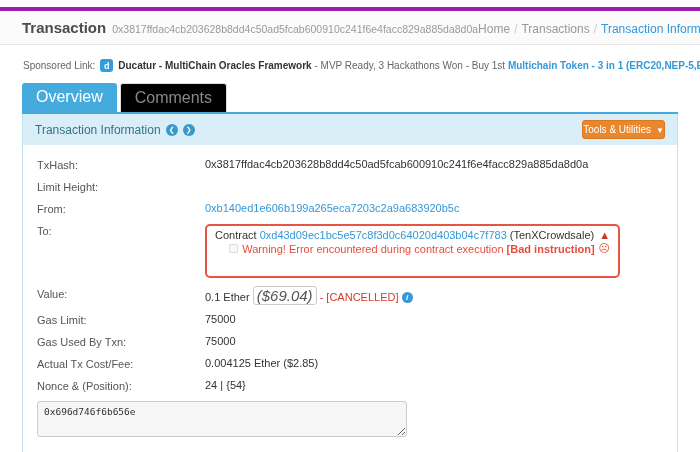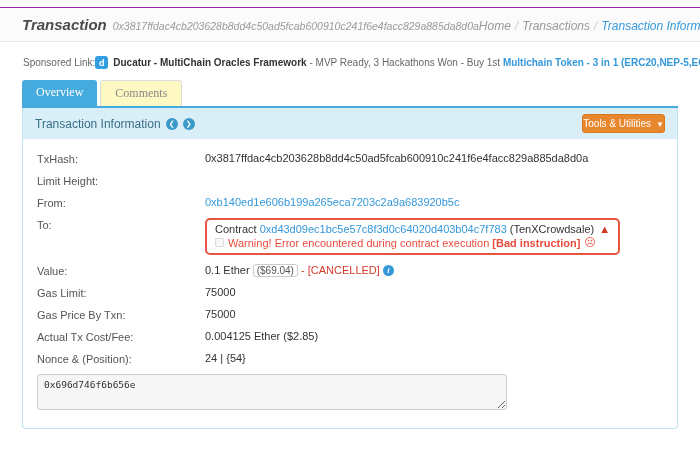--- a/index.html
+++ b/index.html
@@ -6,84 +6,84 @@
   html,body { margin:0; padding:0; }
   body {
     width:700px; height:452px; overflow:hidden;
     background:#ffffff; color:#333;
     font-family:"Liberation Sans", sans-serif; font-size:11px;
   }
   a { color:#3498db; text-decoration:none; cursor:pointer; }
 
   .top-strip { height:7px; background:#fff; }
   .page-header {
-    background:#fbfbfb; border-top:1px solid #a21caf; border-bottom:1px solid #e7e7e7;
-    padding:8px 22px; display:flex; align-items:baseline; justify-content:space-between;font-style:italic;
+    background:#fbfbfb; border-top:4px solid #a21caf; border-bottom:1px solid #e7e7e7;
+    padding:8px 22px; display:flex; align-items:baseline; justify-content:space-between;
   }
   .page-title { font-size:15px; font-weight:bold; color:#4c4c4c; }
   .page-title-hash { font-size:10.5px; font-weight:normal; color:#9a9a9a; margin-left:6px; }
   .breadcrumb { font-size:12px; color:#999; white-space:nowrap; }
   .breadcrumb .sep { color:#ccc; margin:0 4px; }
   .breadcrumb .current { color:#3498db; }
 
   .content { padding:0 22px; }
 
   .sponsored { padding:14px 1px 11px; font-size:10px; color:#666; display:flex; align-items:center; flex-wrap:nowrap; white-space:nowrap; }
-  .sponsored .lbl { }
+  .sponsored .lbl { margin-right:5px; }
   .sponsor-icon {
     width:13px; height:13px; background:#2f9de0; border-radius:3px; color:#fff;
     font-weight:bold; font-size:9px; display:inline-flex; align-items:center; justify-content:center;
     margin-right:5px; flex:none;
   }
   .sponsor-bold { font-weight:bold; color:#333; }
   .sponsor-link { color:#3498db; font-weight:bold; }
 
   .tabs { display:flex; gap:3px; border-bottom:2px solid #45aadd; }
   .tab {
-    font-size:12px; padding:5px 14px; border-radius:3px 3px 0 0; cursor:pointer;font-family:Liberation Serif, serif;
+    font-size:16px; padding:5px 14px; border-radius:3px 3px 0 0; cursor:pointer;
   }
   .tab.active { background:#45aadd; color:#fff; }
-  .tab.inactive { background:#fef9c3; color:#888; border:1px solid #ddd; border-bottom:none; }
+  .tab.inactive { background:#000000; color:#888; border:1px solid #ddd; border-bottom:none; }
 
   .panel { border:1px solid #bfe3f0; border-top:none; border-radius:0 0 4px 4px; }
   .panel-header { background:#daeef7; padding:6px 12px; display:flex; align-items:center; }
   .panel-title { color:#38708a; font-size:12px; }
   .nav-circle {
     width:12px; height:12px; border-radius:50%; background:#3a99c9; color:#fff;
     font-size:7px; line-height:12px; text-align:center; display:inline-block; margin-left:5px; cursor:pointer;
   }
   .tools-btn {
     margin-left:auto; background:#e9872e; border:1px solid #d9781f; color:#fff;
     font-size:10px; padding:3px 0; border-radius:3px; cursor:pointer;
     font-family:"Liberation Sans", sans-serif;
   }
   .tools-btn .caret { font-size:8px; margin-left:5px; }
 
   .panel-body { padding:8px 14px 12px; }
   .row { display:flex; align-items:flex-start; padding:4.5px 0; }
   .row-label { width:168px; flex:none; color:#555; padding-top:1px; }
   .row-value { color:#333; }
 
-  .to-box { border:2px solid #e55541; border-radius:5px; padding:3px 8px 4px; display:inline-block; }
-  .to-line2 { margin-top:2px; color:#e74c3c; display:flex; align-items:center; }
+  .to-box { border:2px solid #e55541; border-radius:5px; padding:3px 8px 21px; display:inline-block; }
+  .to-line2 { margin-top:2px; color:#e74c3c; display:flex; align-items:center;justify-content:flex-end; }
   .err-chip { width:9px; height:9px; border:1px solid #ddd; background:#f7f7f7; display:inline-block; margin-right:4px; border-radius:1px; }
   .red-bold { font-weight:bold; color:#e74c3c; }
   .warn-tri { color:#cf3721; font-size:11px; margin-left:5px; line-height:1; }
   .sad-face { color:#e74c3c; margin-left:4px; font-size:11px; line-height:1; }
 
-  .badge-usd { border:1px solid #ccc; border-radius:3px; padding:0 3px; color:#555; font-size:10px; background:#fff; }
+  .badge-usd { border:1px solid #ccc; border-radius:3px; padding:0 3px; color:#555; font-size:15px; background:#fff;font-style:italic; }
   .cancelled { color:#d43b2a; }
   .info-icon {
     display:inline-block; width:11px; height:11px; border-radius:50%; background:#3498db;
     color:#fff; font-size:8px; text-align:center; line-height:11px; font-weight:bold; font-style:italic;
     vertical-align:middle; margin-left:3px;
   }
 
   .input-data-area {
-    width:470px; height:36px; background:#f6f6f6; border:1px solid #ccc; border-radius:3px;
+    width:370px; height:36px; background:#f6f6f6; border:1px solid #ccc; border-radius:3px;
     font-family:"DejaVu Sans Mono", monospace; font-size:9.5px; color:#333; padding:4px 6px;
     resize:vertical;
   }
 </style>
 </head>
 <body>
 
 <div class="top-strip"></div>
 
 <div class="page-header">
@@ -159,21 +159,21 @@
           <span class="badge-usd">($69.04)</span><span class="cancelled" style="white-space:pre"> - </span><span class="cancelled">[CANCELLED]</span><span class="info-icon">i</span>
         </div>
       </div>
 
       <div class="row">
         <div class="row-label">Gas Limit:</div>
         <div class="row-value">75000</div>
       </div>
 
       <div class="row">
-        <div class="row-label">Gas Price By Txn:</div>
+        <div class="row-label">Gas Used By Txn:</div>
         <div class="row-value">75000</div>
       </div>
 
 
       <div class="row">
         <div class="row-label">Actual Tx Cost/Fee:</div>
         <div class="row-value">0.004125 Ether ($2.85)</div>
       </div>
 
       <div class="row">

